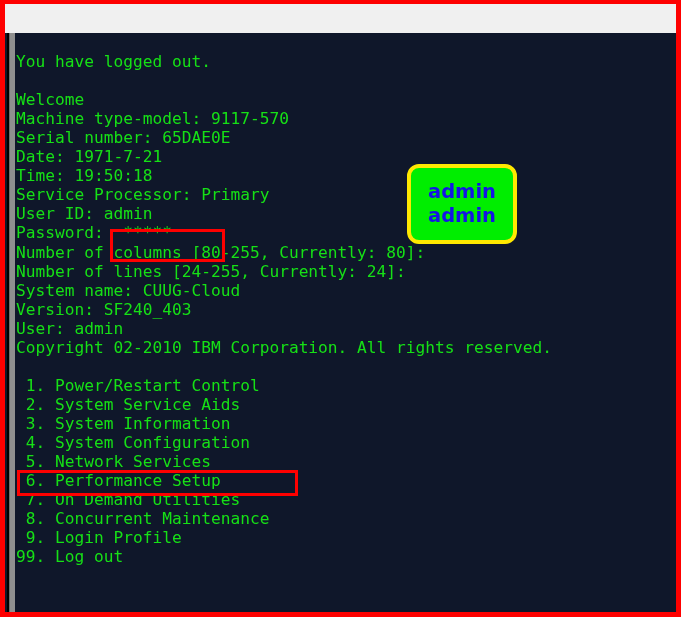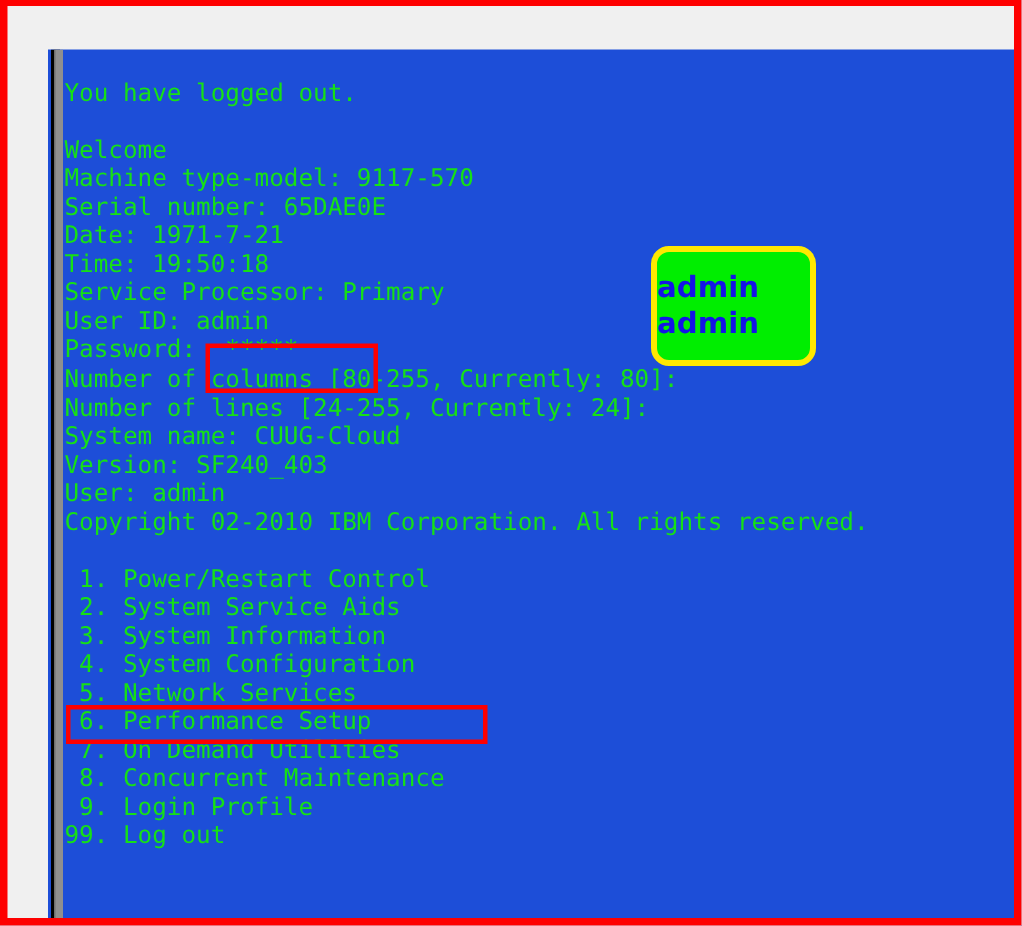--- a/index.html
+++ b/index.html
@@ -77,23 +77,22 @@
     line-height: 1;
   }
 
   
   .terminal {
     position: absolute;
     left: 0;
     top: 29px;
     right: 0;
     bottom: 0;
-    background: #1d4ed8;
+    background: #0f172a;
     overflow: hidden;
-    margin-left: 27px;
   }
   .scroll-rail {
     position: absolute;
     left: 2px;
     top: 0;
     width: 6px;
     bottom: 0;
     background: #000000;
   }
   .scroll-thumb {
@@ -152,20 +151,21 @@
     left: 402px;
     top: 131px;
     width: 110px;
     height: 80px;
     box-sizing: border-box;
     background: #00ee00;
     border: 4px solid #ffe800;
     border-radius: 12px;
     display: flex;
     flex-direction: column;
+    align-items: center;
     justify-content: center;
     gap: 2px;
   }
   .callout-line {
     font-family: "DejaVu Sans", sans-serif;
     font-size: 19.5px;
     font-weight: bold;
     color: #1414e6;
     line-height: 1.15;
   }

